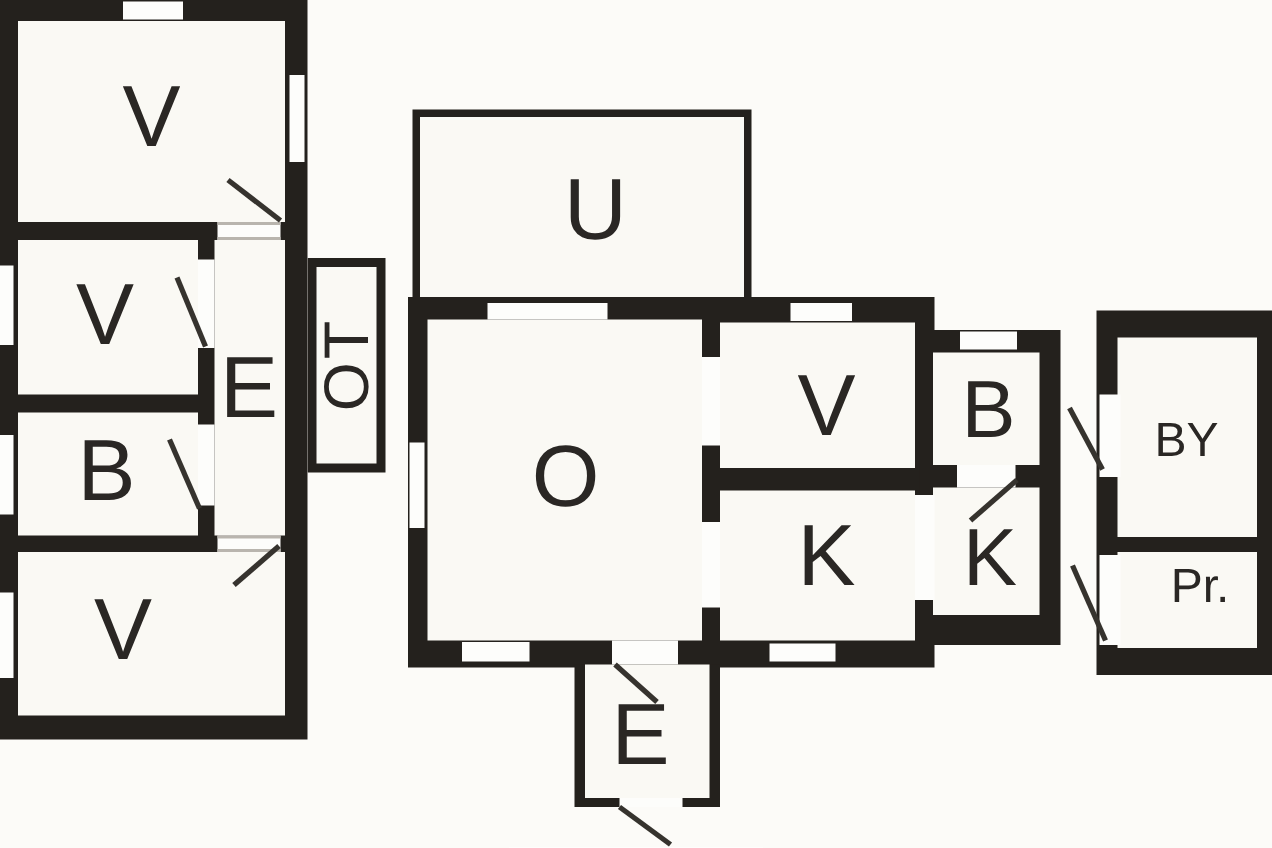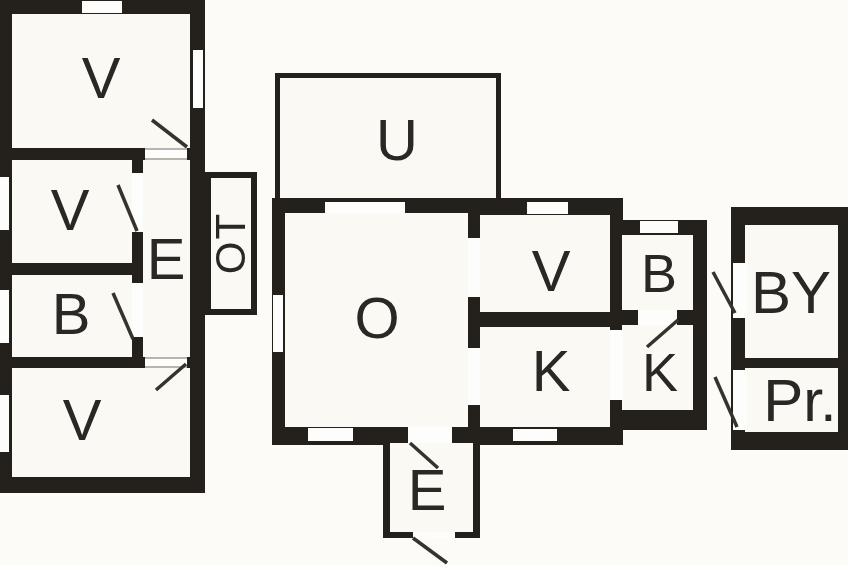--- a/index.html
+++ b/index.html
@@ -12,21 +12,21 @@
   .wall{position:absolute;background:#24211d;}
   .room{position:absolute;background:#faf9f4;}
   .opening{position:absolute;background:#fdfdfb;}
   .opening.threshold{border-top:2px solid #b9b5ae;border-bottom:2px solid #b9b5ae;box-sizing:border-box;}
   .window{position:absolute;background:#fdfdfb;}
   .room-label{
     position:absolute;transform:translate(-50%,-50%);
     color:#2a2724;font-size:58px;line-height:1;white-space:nowrap;
   }
   .room-label.small{font-size:54px;}
-  .room-label.by{font-size:60px;}
+  .room-label.by{font-size:32px;}
   .room-label.rot{transform:translate(-50%,-50%) rotate(-90deg);font-size:42px;letter-spacing:2px;}
   .thinbox{position:absolute;background:#faf9f4;border:5px solid #24211d;box-sizing:border-box;}
   .thinbox.ot{border-width:6px;}
   svg.lines{position:absolute;inset:0;pointer-events:none;}
 </style>
 </head>
 <body>
 
 <div id="canvas">
 
@@ -99,21 +99,21 @@
     <div class="room-label" style="left:427px;top:490px;">E</div>
   </div>
 
   <div class="layer">
     <div class="wall" style="left:731px;top:207px;width:117px;height:243px;"></div>
     <div class="room" style="left:745px;top:225px;width:93px;height:133px;"></div>
     <div class="room" style="left:745px;top:368px;width:93px;height:64px;"></div>
     <div class="opening" style="left:733px;top:263px;width:14px;height:55px;"></div>
     <div class="opening" style="left:733px;top:370px;width:14px;height:60px;"></div>
     <div class="room-label by" style="left:791px;top:293px;">BY</div>
-    <div class="room-label by" style="left:800px;top:401px;">Pr.</div>
+    <div class="room-label by" style="left:800px;top:390px;">Pr.</div>
   </div>
 
   <svg class="lines" width="848" height="565" viewBox="0 0 848 565">
     <g stroke="#36332e" stroke-width="3.5" stroke-linecap="butt">
       <line x1="152" y1="120" x2="187" y2="147"></line>
       <line x1="118" y1="185" x2="137" y2="231"></line>
       <line x1="113" y1="293" x2="133" y2="339"></line>
       <line x1="186" y1="364" x2="156" y2="390"></line>
       <line x1="410" y1="443" x2="438" y2="468"></line>
       <line x1="413" y1="538" x2="447" y2="563"></line>

